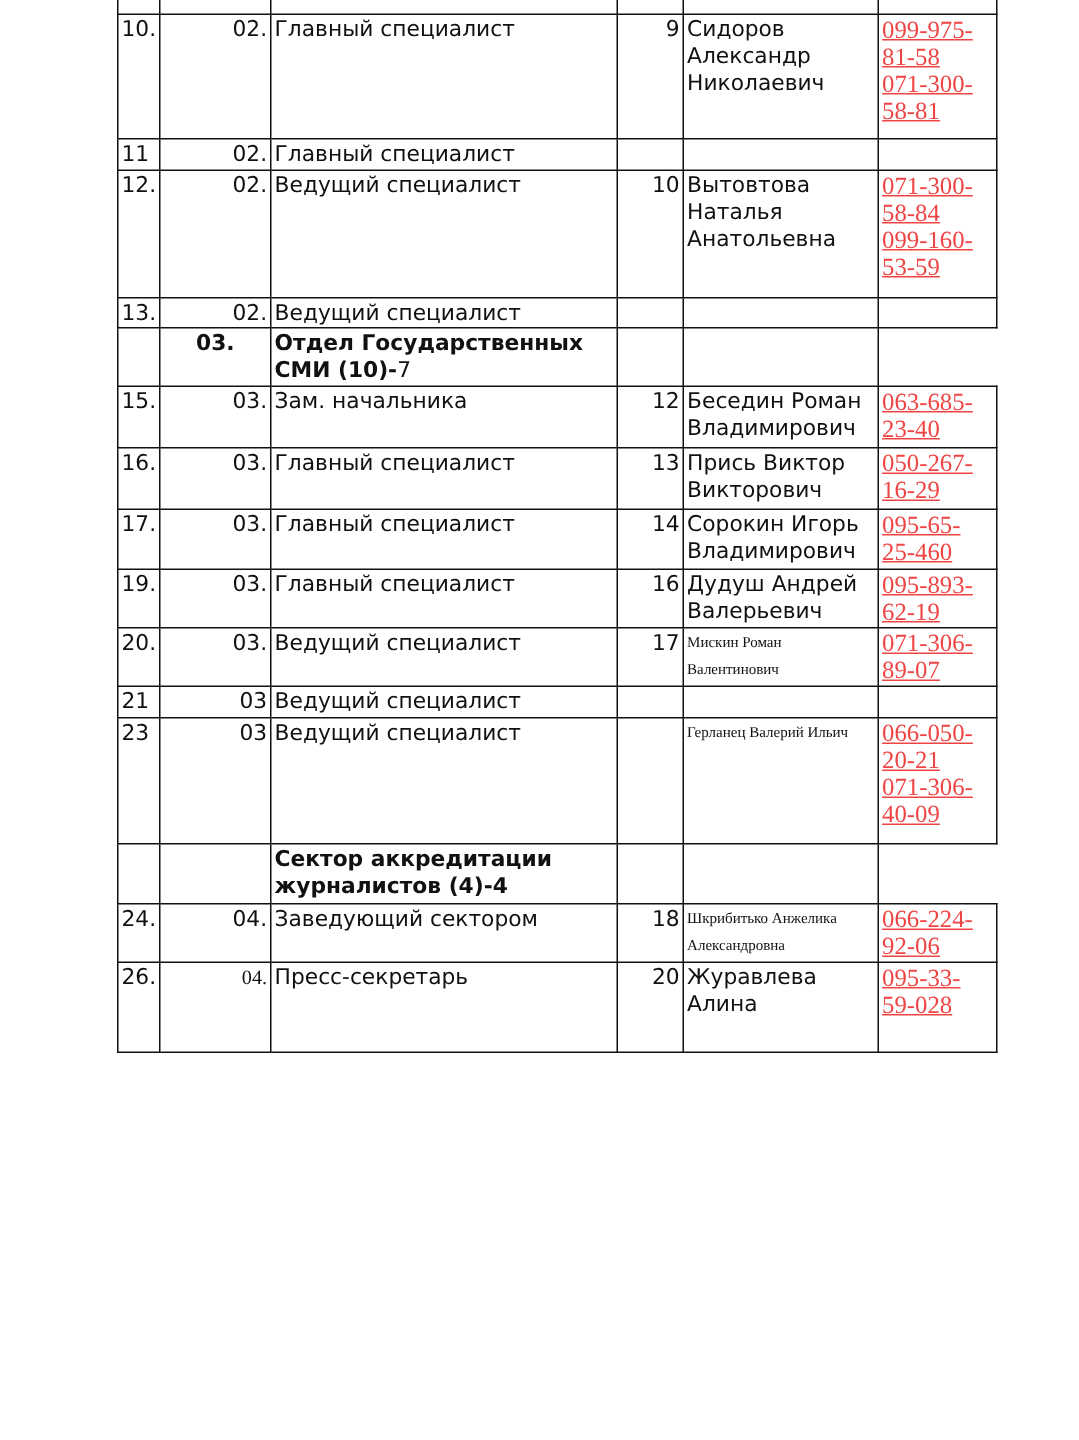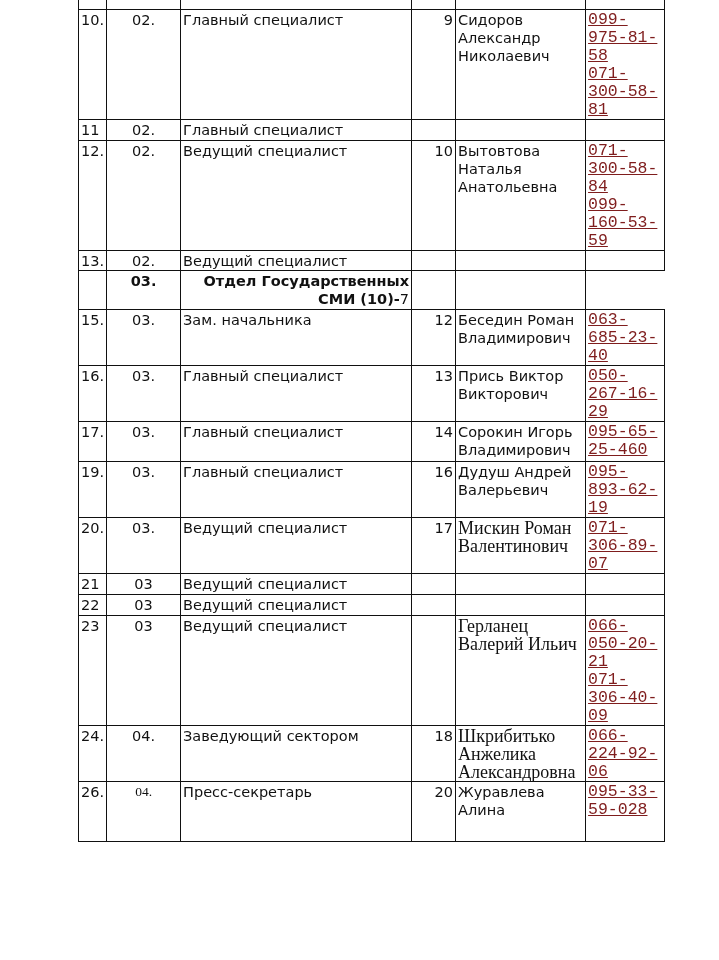--- a/index.html
+++ b/index.html
@@ -19,32 +19,32 @@
       line-height: 18px;
       overflow: hidden;
     }
     col.c-num { width: 28px; }
     col.c-code { width: 74px; }
     col.c-pos { width: 231px; }
     col.c-idx { width: 44px; }
     col.c-name { width: 130px; }
     col.c-phone { width: 79px; }
     td.num { text-align: left; padding-left: 1px; }
-    td.code { text-align: center; }
+    td.code { text-align: right; }
     td.idx { text-align: right; padding-right: 8px; }
     td.name { padding-left: 1px; margin-left: 24px; }
     td.phone { padding-left: 1px; font-family: "Liberation Serif", "DejaVu Serif", serif; font-size: 16.5px; line-height: 20px; }
-    td.phone a { color: #7f1d1d; text-decoration: underline; display: block; font-family: Liberation Mono, monospace; }
+    td.phone a { color: #ef4444; text-decoration: underline; display: block; }
     .serif-small { font-family: "Liberation Serif", "DejaVu Serif", serif; font-size: 13.5px; }
     tr.section td { font-weight: bold; text-align: center; }
-    tr.section td.sec-title { text-align: right; margin-top: 36px; }
+    tr.section td.sec-title { text-align: left; margin-top: 36px; }
     tr.section td.phone { border-right: none; border-bottom: none; }
     .nb { font-weight: normal; }
     .phone-small { font-size: 14px; line-height: 18px; }
-    .name-small { font-family: "Liberation Serif", "DejaVu Serif", serif; font-size: 18px; line-height: 19px; }
+    .name-small { font-family: "Liberation Serif", "DejaVu Serif", serif; font-size: 10px; line-height: 19px; }
   </style>
 </head>
 <body>
 
 <div class="sheet">
   <table class="staff">
     <colgroup>
       <col class="c-num">
         <col class="c-code">
         <col class="c-pos">
@@ -175,41 +175,41 @@
 
       <tr style="height:21px">
         <td class="num">21</td>
         <td class="code">03</td>
         <td>Ведущий специалист</td>
         <td class="idx"></td>
         <td class="name"></td>
         <td class="phone"></td>
       </tr>
 
-      <tr style="height:21px">
-        <td class="num">22</td>
-        <td class="code">03</td>
-        <td>Ведущий специалист</td>
-        <td class="idx"></td>
-        <td class="name"></td>
-        <td class="phone"></td>
-      </tr>
 
       <tr style="height:84px">
         <td class="num">23</td>
         <td class="code">03</td>
         <td>Ведущий специалист</td>
         <td class="idx"></td>
         <td class="name name-small">Герланец Валерий Ильич</td>
         <td class="phone">
           <a href="#">066-050-20-21</a>
           <a href="#">071-306-40-09</a>
         </td>
       </tr>
 
+      <tr class="section" style="height:40px">
+        <td class="num"></td>
+        <td class="code"></td>
+        <td class="sec-title"><span>Сектор аккредитации журналистов (4)-4</span></td>
+        <td class="idx"></td>
+        <td class="name"></td>
+        <td class="phone"></td>
+      </tr>
 
       <tr style="height:39px">
         <td class="num">24.</td>
         <td class="code">04.</td>
         <td>Заведующий сектором</td>
         <td class="idx">18</td>
         <td class="name name-small">Шкрибитько Анжелика Александровна</td>
         <td class="phone">
           <a href="#">066-224-92-06</a>
         </td>

